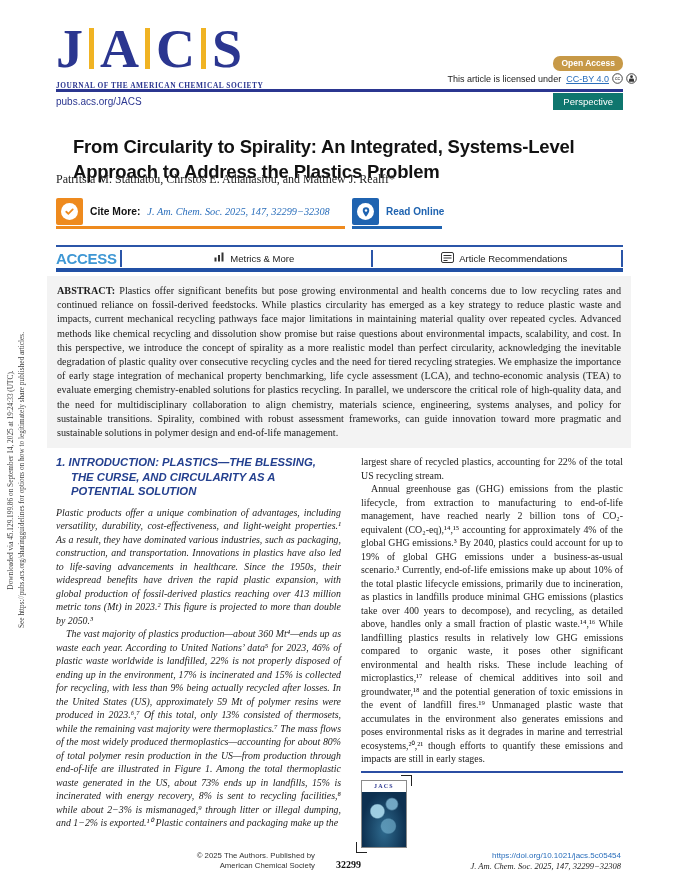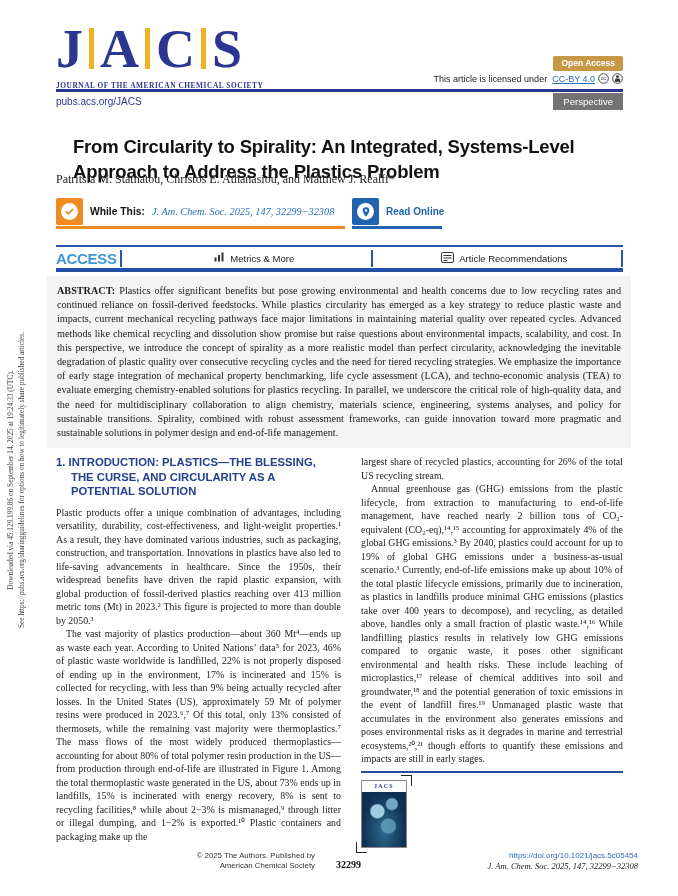--- a/index.html
+++ b/index.html
@@ -13,29 +13,29 @@
 
   
   .logo{position:absolute;left:56px;top:24px;}
   .logo-letters{display:flex;align-items:flex-start;}
   .logo-letter{font-family:"Liberation Serif",serif;font-weight:bold;font-size:54px;line-height:50px;color:#2b3690;}
   .logo-bar{width:5px;height:41px;background:#f0b323;margin:4px 6px 0 6px;}
   .logo-tagline{margin-top:7px;font-family:"Liberation Serif",serif;font-weight:bold;
         font-size:7.4px;letter-spacing:0.55px;color:#2b3690;}
   .open-access-badge{position:absolute;right:55px;top:56px;background:#c79947;color:#fff;
         font-family:"Liberation Sans",sans-serif;font-size:8.5px;font-weight:bold;
-        padding:2px 8px 2.5px;border-radius:2px;}
-  .license-row{position:absolute;right:55px;top:73px;display:flex;align-items:center;gap:3px;
+        padding:2px 8px 2.5px;border-radius:7px;}
+  .license-row{position:absolute;right:41px;top:73px;display:flex;align-items:center;gap:3px;
         font-family:"Liberation Sans",sans-serif;font-size:9px;color:#222;}
   .license-link{color:#2a6ebb;text-decoration:underline;cursor:pointer;margin-left:2px;}
   .cc-circle{display:inline-flex;width:11px;height:11px;}
   .header-rule{position:absolute;left:56px;right:55px;top:89px;height:2.5px;background:#2b3690;}
   .site-link{position:absolute;left:56px;top:96px;font-family:"Liberation Sans",sans-serif;
         font-size:10px;color:#2b3690;cursor:pointer;text-decoration:none;}
-  .perspective-badge{position:absolute;right:55px;top:93px;background:#737373;color:#fff;
+  .perspective-badge{position:absolute;right:55px;top:93px;background:#0f766e;color:#fff;
         font-family:"Liberation Sans",sans-serif;font-size:9.5px;padding:2.5px 10px 3.5px;}
 
   .title{position:absolute;left:56px;top:117px;width:567px;margin:17px;
         font-family:"Liberation Sans",sans-serif;font-weight:bold;font-size:18.5px;
         line-height:25px;letter-spacing:-0.2px;color:#121212;}
   .authors{position:absolute;left:56px;top:172px;font-size:12px;color:#222;}
 
   
   .cite-strip{position:absolute;left:56px;top:198px;width:289px;}
   .read-strip{position:absolute;left:352px;top:198px;width:90px;}
@@ -64,21 +64,21 @@
   .access-rule-bottom{position:absolute;left:56px;right:55px;top:268px;height:3.5px;background:#2150a5;}
 
   
   .abstract-box{position:absolute;left:47px;top:276px;width:584px;box-sizing:border-box;
         padding:8px 10px;background:#f3f3f3;}
   .abstract-text{margin:0;text-align:justify;font-size:10.2px;line-height:14.2px;color:#1b1b1b;}
   .abstract-label{font-weight:bold;}
 
   
   .columns{position:absolute;left:56px;top:455px;width:567px;display:flex;gap:20px;}
-  .col-left{width:285px;}
+  .col-left{width:285px;font-style:italic;}
   .col-right{width:262px;}
   .section-heading{margin:0 0 7px 0;font-family:"Liberation Sans",sans-serif;font-weight:bold;
         font-size:11.3px;line-height:14.6px;color:#24408f;padding-left:15px;text-indent:-15px;}
   .body-p{margin:0;text-align:justify;font-size:9.9px;line-height:13.5px;color:#1c1c1c;}
   .body-p.indent{text-indent:10px;}
 
   .dates-rule{height:2px;background:#2b4ea3;margin:5px 0 7px;}
   .dates-flex{display:flex;justify-content:space-between;}
   .dates-table{font-size:9.7px;line-height:13.4px;color:#222;}
   .date-label{display:inline-block;width:58px;font-weight:bold;}
@@ -99,21 +99,21 @@
 
   
   .footer-logo{position:absolute;left:86px;top:849px;display:flex;align-items:center;cursor:pointer;}
   .acs-diamond{width:14px;height:14px;transform:rotate(45deg);border-radius:3px;
         background:linear-gradient(135deg,#2277bd 52%,#f0b323 52%);margin:1px 8px 0 2px;flex:0 0 auto;}
   .acs-logo-text{font-family:"Liberation Sans",sans-serif;font-weight:bold;font-size:15.5px;
         letter-spacing:-0.4px;color:#2277bd;}
   .footer-copyright{position:absolute;left:150px;top:851px;width:165px;text-align:right;
         font-family:"Liberation Sans",sans-serif;font-size:7.8px;line-height:9.6px;color:#333;}
   .footer-page{position:absolute;left:336px;top:859px;font-weight:bold;font-size:10px;color:#111;}
-  .footer-right{position:absolute;right:40px;top:851px;text-align:right;}
+  .footer-right{position:absolute;right:57px;top:851px;text-align:right;}
   .footer-doi{font-family:"Liberation Sans",sans-serif;font-size:8px;color:#2a6ebb;cursor:pointer;}
   .footer-cite{font-style:italic;font-size:8.5px;color:#222;margin-top:1px;}
 </style>
 </head>
 <body>
 
 <div class="page">
 
   <div class="sidebar-note">
     <div class="sidebar-inner">
@@ -163,21 +163,21 @@
 
   <div class="cite-strip">
     <div class="strip-row">
       <span class="icon-box orange">
         <span class="icon-circle">
           <svg width="11" height="11" viewBox="0 0 24 24">
               <path d="M5 12.5l4.5 4.5L19 7.5" stroke="#ee8a1e" stroke-width="4" fill="none" stroke-linecap="round"></path>
             </svg>
         </span>
       </span>
-      <span class="cite-label">While This:</span>
+      <span class="cite-label">Cite More:</span>
       <span class="cite-ref">J. Am. Chem. Soc. 2025, 147, 32299−32308</span>
     </div>
     <div class="strip-underline orange"></div>
   </div>
 
   <div class="read-strip">
     <div class="strip-row">
       <span class="icon-box blue">
         <span class="icon-circle">
           <svg width="12" height="12" viewBox="0 0 24 24">
@@ -227,21 +227,21 @@
     </p>
   </div>
 
   <div class="columns">
     <div class="col-left">
       <h2 class="section-heading">1. INTRODUCTION: PLASTICS—THE BLESSING, THE CURSE, AND CIRCULARITY AS A POTENTIAL SOLUTION</h2>
       <p class="body-p">Plastic products offer a unique combination of advantages, including versatility, durability, cost-effectiveness, and light-weight properties.¹ As a result, they have dominated various industries, such as packaging, construction, and transportation. Innovations in plastics have also led to life-saving advancements in healthcare. Since the 1950s, their widespread benefits have driven the rapid plastic expansion, with global production of fossil-derived plastics reaching over 413 million metric tons (Mt) in 2023.² This figure is projected to more than double by 2050.³</p>
       <p class="body-p indent">The vast majority of plastics production—about 360 Mt⁴—ends up as waste each year. According to United Nations’ data⁵ for 2023, 46% of plastic waste worldwide is landfilled, 22% is not properly disposed of ending up in the environment, 17% is incinerated and 15% is collected for recycling, with less than 9% being actually recycled after losses. In the United States (US), approximately 59 Mt of polymer resins were produced in 2023.⁶,⁷ Of this total, only 13% consisted of thermosets, while the remaining vast majority were thermoplastics.⁷ The mass flows of the most widely produced thermoplastics—accounting for about 80% of total polymer resin production in the US—from production through end-of-life are illustrated in Figure 1. Among the total thermoplastic waste generated in the US, about 73% ends up in landfills, 15% is incinerated with energy recovery, 8% is sent to recycling facilities,⁸ while about 2−3% is mismanaged,⁹ through litter or illegal dumping, and 1−2% is exported.¹⁰ Plastic containers and packaging make up the</p>
     </div>
     <div class="col-right">
-      <p class="body-p">largest share of recycled plastics, accounting for 26% of the total US recycling stream.</p>
+      <p class="body-p">largest share of recycled plastics, accounting for 22% of the total US recycling stream.</p>
       <p class="body-p indent">Annual greenhouse gas (GHG) emissions from the plastic lifecycle, from extraction to manufacturing to end-of-life management, have reached nearly 2 billion tons of CO₂-equivalent (CO₂-eq),¹⁴,¹⁵ accounting for approximately 4% of the global GHG emissions.³ By 2040, plastics could account for up to 19% of global GHG emissions under a business-as-usual scenario.³ Currently, end-of-life emissions make up about 10% of the total plastic lifecycle emissions, primarily due to incineration, as plastics in landfills produce minimal GHG emissions (plastics take over 400 years to decompose), and recycling, as detailed above, handles only a small fraction of plastic waste.¹⁴,¹⁶ While landfilling plastics results in relatively low GHG emissions compared to organic waste, it poses other significant environmental and health risks. These include leaching of microplastics,¹⁷ release of chemical additives into soil and groundwater,¹⁸ and the potential generation of toxic emissions in the event of landfill fires.¹⁹ Unmanaged plastic waste that accumulates in the environment also generates emissions and poses environmental risks as it degrades in marine and terrestrial ecosystems,²⁰,²¹ though efforts to quantify these emissions and impacts are still in early stages.</p>
       <div class="dates-rule"></div>
       <div class="dates-flex">
         <div class="cover-wrap">
           <div class="crop-tr"></div>
           <div class="crop-bl"></div>
           <div class="cover">
             <div class="cover-top">JACS</div>
             <div class="cover-art"></div>
           </div>

